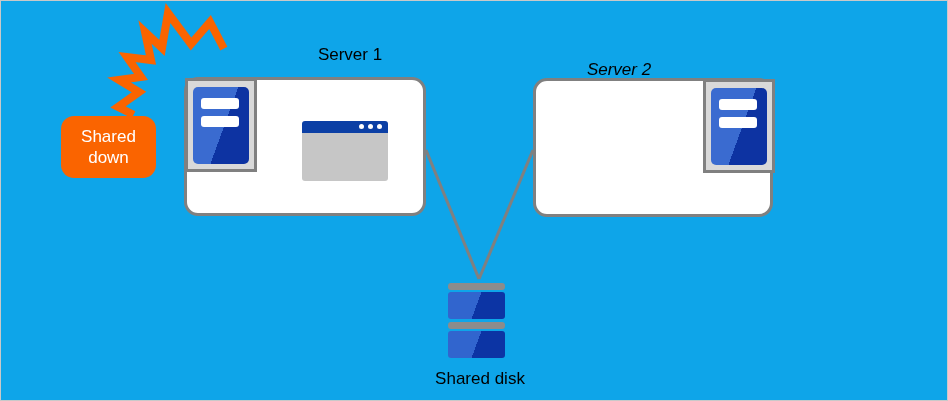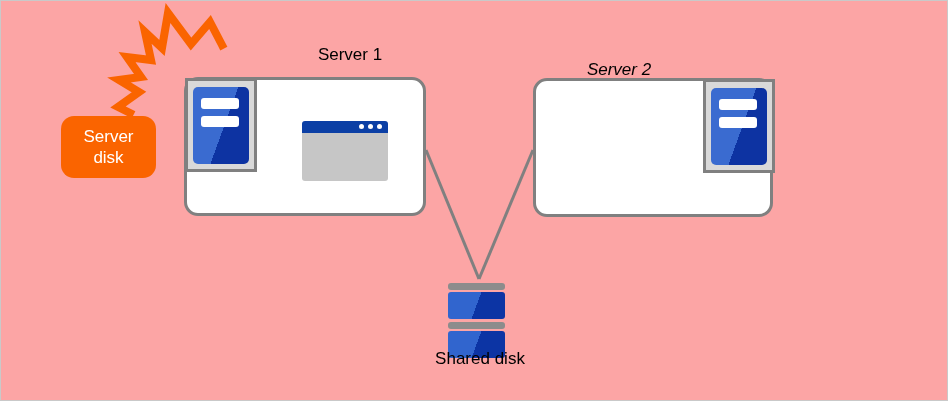--- a/index.html
+++ b/index.html
@@ -1,18 +1,18 @@
 <!DOCTYPE html>
 <html><head>
 <meta charset="utf-8">
 <style>
   html,body{margin:0;padding:0;background:#fff;font-family:"Liberation Sans",sans-serif;}
   #canvas{
     position:relative;width:948px;height:401px;box-sizing:border-box;
-    border:1px solid #c9c9c9;background:#fca5a5;overflow:hidden;padding-left:36px;
+    border:1px solid #c9c9c9;background:#0ea5e9;overflow:hidden;padding-left:36px;
   }
   
   .group-box{
     position:absolute;box-sizing:border-box;background:#ffffff;
     border:3px solid #808080;border-radius:14px;
   }
   .node-label{
     position:absolute;color:#000;font-size:17px;text-align:center;white-space:nowrap;
   }
   
@@ -96,24 +96,24 @@
   <div class="node-label" style="left:552px;top:59px;width:132px;font-style:italic;">Server 2</div>
 
   <div class="server-frame" style="left:702px;top:78px;">
     <div class="server-body">
       <div class="server-slot slot-1"></div>
       <div class="server-slot slot-2"></div>
     </div>
   </div>
 
   <div class="callout">
-    <span class="wrap">Server disk</span>
+    <span class="wrap">Shared down</span>
   </div>
 
   <div class="disk">
     <div class="disk-bar b1"></div>
     <div class="disk-platter p1"></div>
     <div class="disk-bar b2"></div>
     <div class="disk-platter p2"></div>
   </div>
-  <div class="node-label" style="left:407px;top:348px;width:144px;">Shared disk</div>
+  <div class="node-label" style="left:407px;top:368px;width:144px;">Shared disk</div>
 
 </div>
 
 </body></html>

